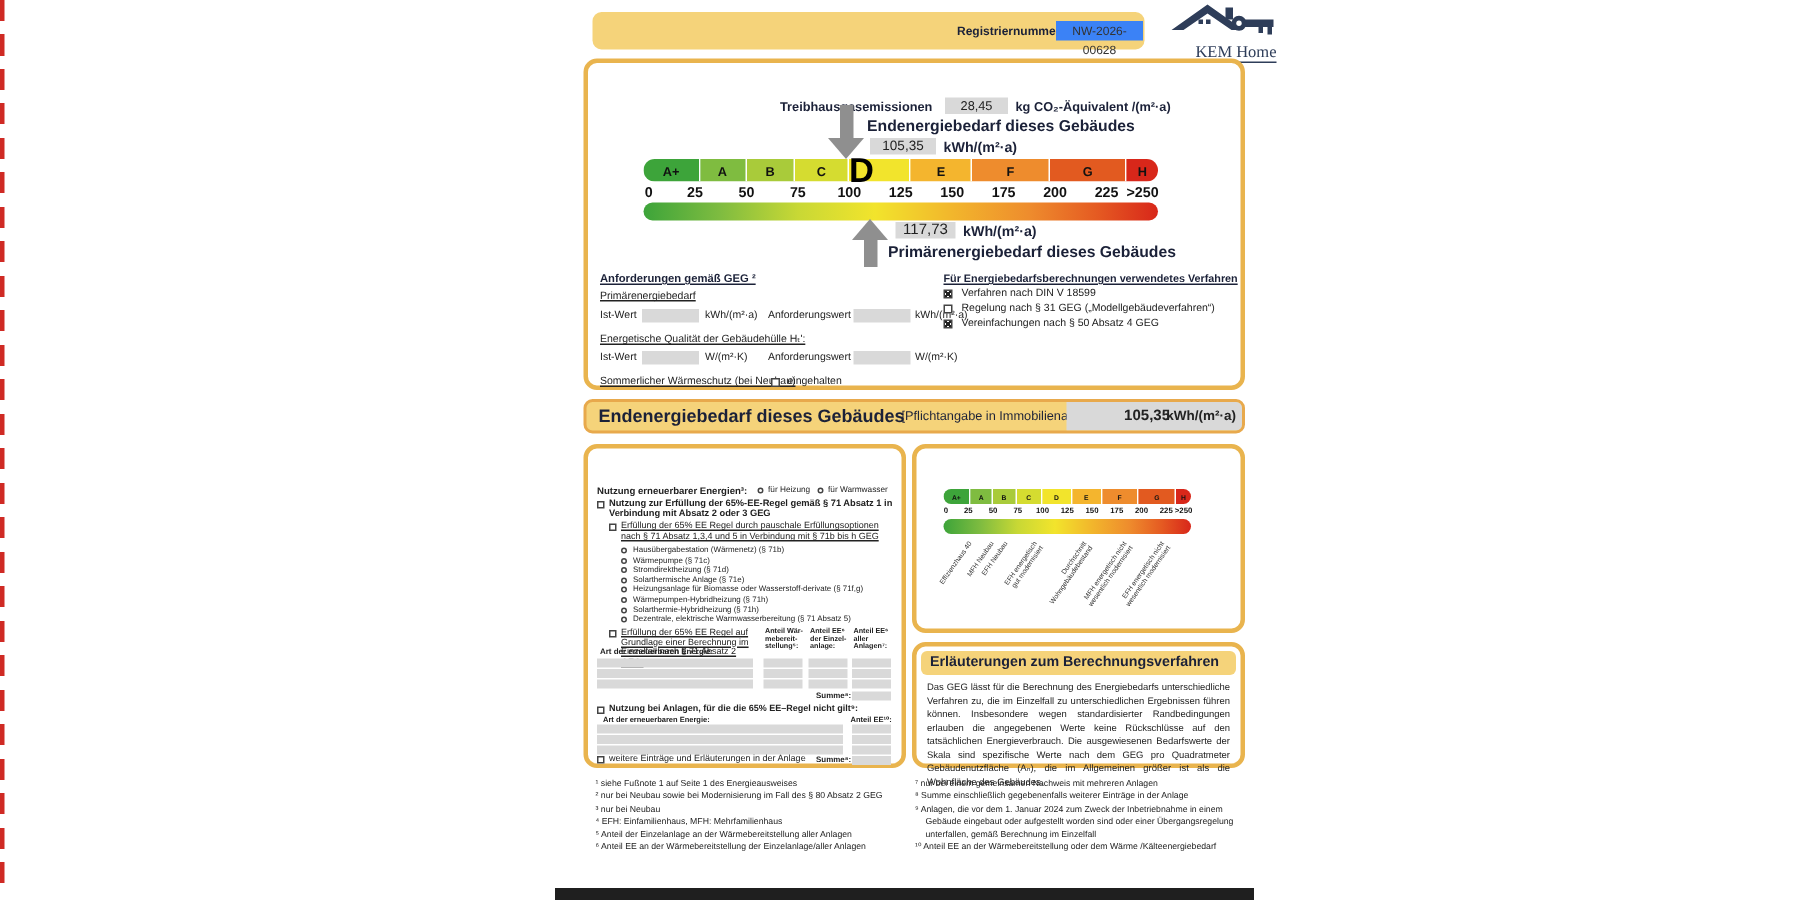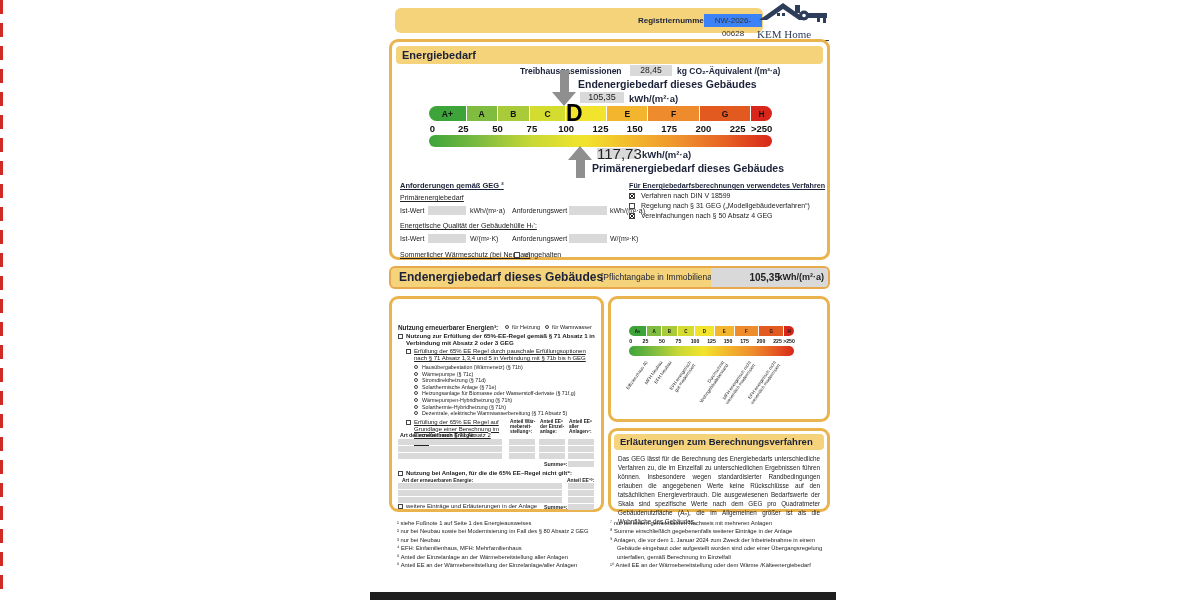--- a/index.html
+++ b/index.html
@@ -9,21 +9,21 @@
   .abs{position:absolute;}
   .doc{position:absolute;left:389px;top:0;width:444px;height:600px;}
   .red-edge{position:absolute;left:0;top:0;width:3px;height:596px;
     background:repeating-linear-gradient(180deg,#cf2a24 0 14px,#fff 14px 23px);}
   .bottomstrip{position:absolute;left:370px;top:592px;width:466px;height:8px;background:#1f1f1f;}
   .titlebar{position:absolute;left:6px;top:8px;width:368px;height:25px;background:#f5d37a;border-radius:6px;}
   .titlebar .t{position:absolute;left:9px;top:0;line-height:25px;font-size:12.5px;font-weight:bold;color:#1b2138;margin-top:36px;}
   .titlebar .reg{position:absolute;left:243px;top:0;line-height:25px;font-size:8px;font-weight:bold;color:#1b2138;}
   .titlebar .regval{position:absolute;left:309px;top:6px;width:58px;height:13px;background:#3b82f6;
     font-size:8px;line-height:13px;text-align:center;color:#333;}
-  .logo{position:absolute;left:368px;top:1px;width:72px;height:36px;text-align:left;}
+  .logo{position:absolute;left:390px;top:1px;width:72px;height:36px;text-align:right;}
   .logo .lt{display:block;font-family:"Liberation Serif","DejaVu Serif",serif;font-size:11px;color:#2e3d59;
     border-bottom:1px solid #2e3d59;line-height:12px;}
   .box{position:absolute;border:3px solid #e9b44e;border-radius:9px;background:#fff;}
   .strip{position:absolute;left:4px;right:4px;top:4px;height:18px;background:#f5d37a;border-radius:4px;
     font-weight:bold;color:#1b2138;line-height:18px;padding-left:6px;}
   .gv{background:#d9d9d9;}
   .b{font-weight:bold;}
   .u{text-decoration:underline;}
   .pre{white-space:pre-line;}
   .cb{position:absolute;border:1px solid #444;background:#fff;}
@@ -76,21 +76,20 @@
         <rect x="44" y="12" width="26" height="5" fill="#2e3d59"></rect>
         <rect x="60" y="17" width="3" height="4" fill="#2e3d59"></rect>
         <rect x="66" y="17" width="3" height="5" fill="#2e3d59"></rect>
         <circle cx="47" cy="14.5" r="5" fill="#2e3d59"></circle>
         <circle cx="47" cy="14.5" r="1.8" fill="#fff"></circle>
       </svg>
       <span class="lt">KEM Home</span>
     </div>
 
     <div class="box" style="left:0;top:39px;width:441px;height:221px;">
-      <div class="strip" style="font-size:11px;">Energiebedarf</div>
 
       <span class="abs b" style="left:128px;top:24px;font-size:8.5px;color:#1b2138;">Treibhausgasemissionen</span>
       <span class="abs gv" style="left:238px;top:23px;width:42px;height:11px;font-size:8.5px;line-height:11px;text-align:center;">28,45</span>
       <span class="abs b" style="left:285px;top:24px;font-size:8.5px;color:#1b2138;">kg CO₂-Äquivalent /(m²·a)</span>
 
       <div class="abs" style="left:160px;top:28px;width:24px;">
         <div class="arr-shaft" style="width:9px;height:22px;"></div>
         <div class="head-down"></div>
       </div>
 
@@ -124,21 +123,21 @@
         <span class="tick" style="left:90%;">225</span>
         <span class="tick" style="left:97%;">&gt;250</span>
       </div>
 
       <div class="grad" style="left:37px;top:93px;width:343px;height:12px;"></div>
 
       <div class="abs" style="left:176px;top:104px;width:24px;">
         <div class="head-up"></div>
         <div class="arr-shaft" style="width:9px;height:18px;"></div>
       </div>
-      <span class="abs gv" style="left:205px;top:106px;width:40px;height:11px;font-size:15px;line-height:11px;text-align:center;">117,73</span>
+      <span class="abs gv" style="left:205px;top:106px;width:40px;height:11px;font-size:10px;line-height:11px;text-align:center;">117,73</span>
       <span class="abs b" style="left:250px;top:107px;font-size:9.5px;color:#1b2138;">kWh/(m²·a)</span>
       <span class="abs b" style="left:200px;top:120px;font-size:10.5px;color:#1b2138;">Primärenergiebedarf dieses Gebäudes</span>
 
       <span class="abs b u" style="left:8px;top:139px;font-size:7.5px;color:#1b2138;">Anforderungen gemäß GEG ²</span>
       <span class="abs u" style="left:8px;top:152px;font-size:7px;">Primärenergiebedarf</span>
       <span class="abs" style="left:8px;top:165px;font-size:7px;">Ist-Wert</span>
       <div class="abs gv" style="left:36px;top:164px;width:38px;height:9px;"></div>
       <span class="abs" style="left:78px;top:165px;font-size:7px;">kWh/(m²·a)</span>
       <span class="abs" style="left:120px;top:165px;font-size:7px;">Anforderungswert</span>
       <div class="abs gv" style="left:177px;top:164px;width:38px;height:9px;"></div>

